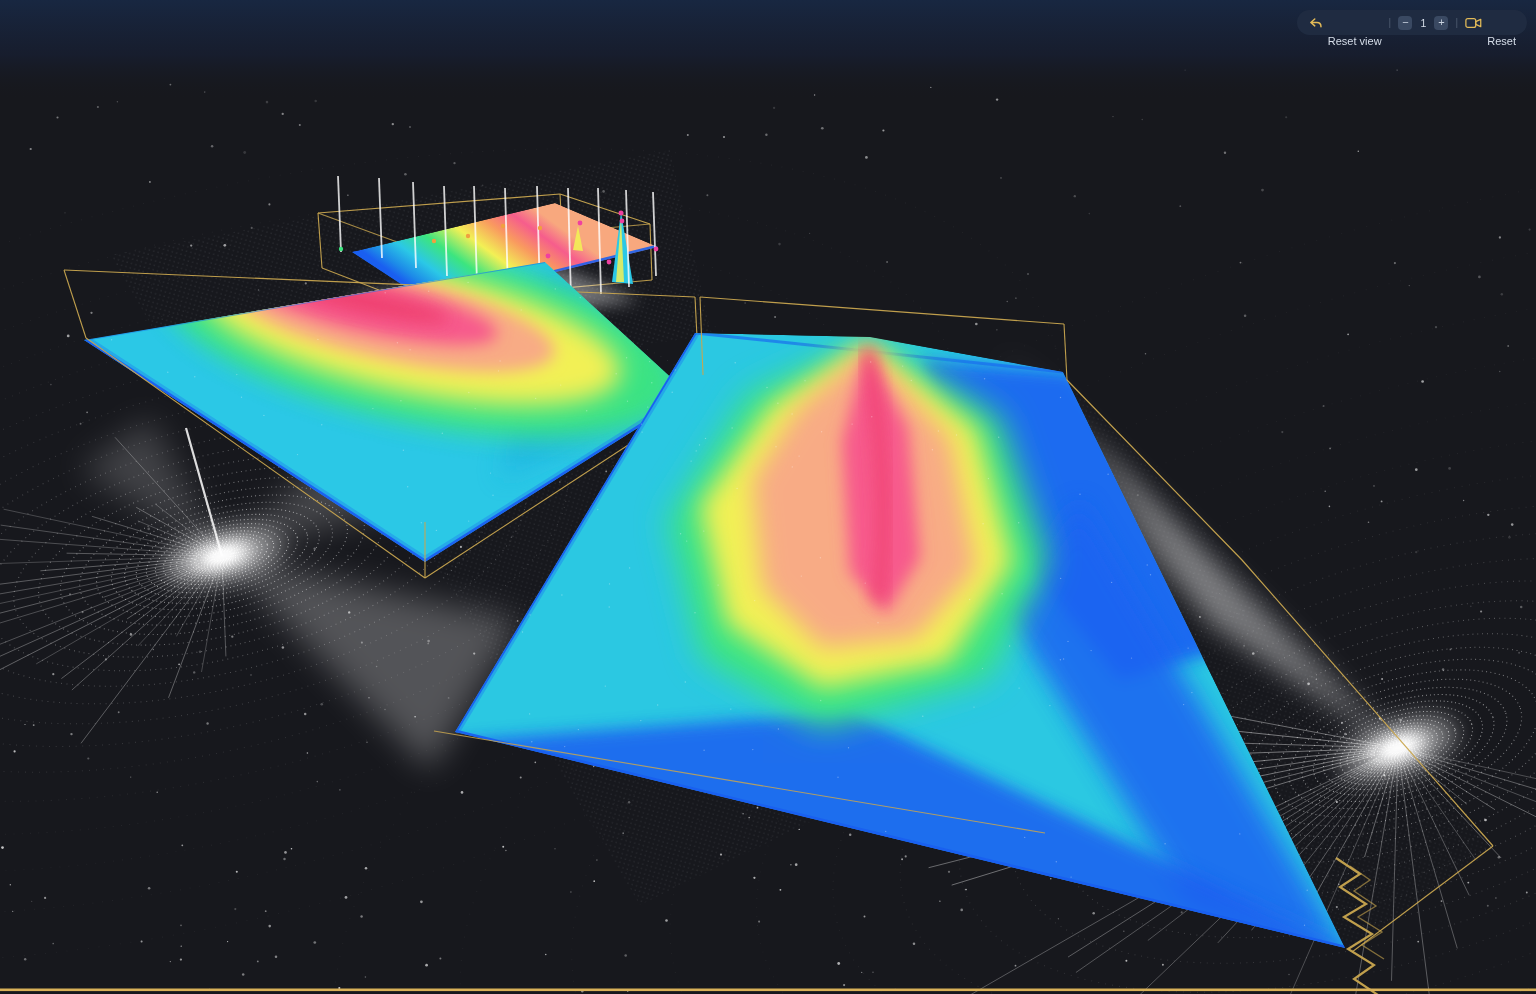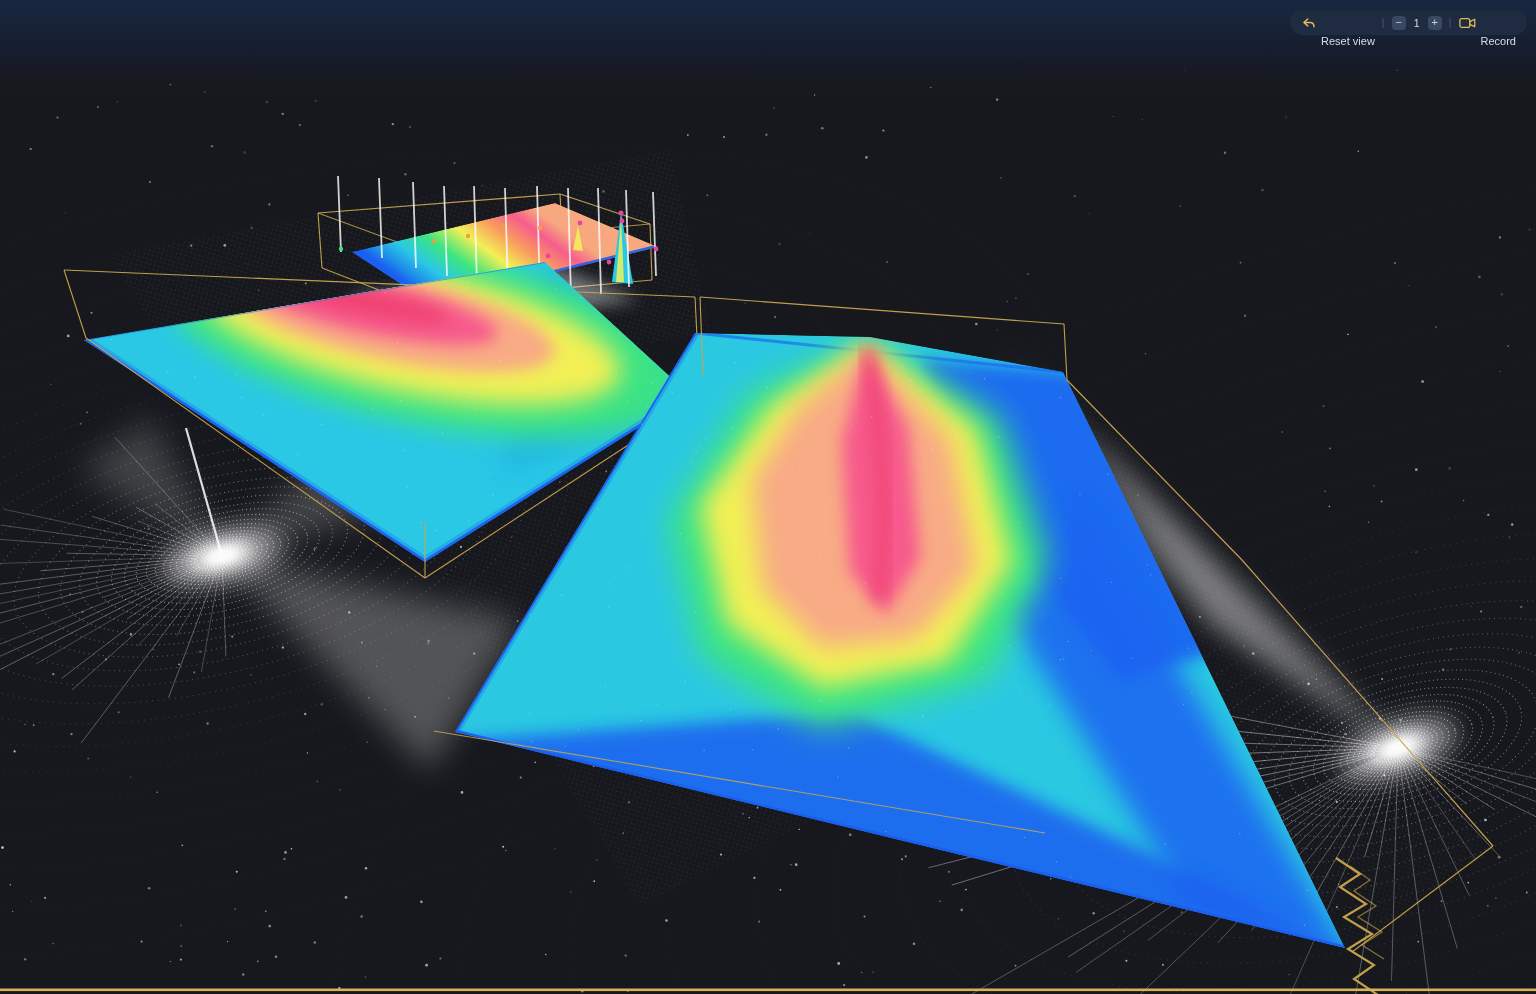--- a/index.html
+++ b/index.html
@@ -880,15 +880,15 @@
   <span class="sep" style="color: rgb(95, 107, 128);">|</span>
   <button class="sq-btn" style="color: rgb(201, 210, 223); background: rgb(58, 73, 98);">−</button>
   <span class="zoom-level">1</span>
   <button class="sq-btn" style="color: rgb(201, 210, 223); background: rgb(58, 73, 98);">+</button>
   <span class="sep" style="color: rgb(95, 107, 128);">|</span>
   <button style="color: rgb(214, 222, 233);">
     <svg width="17" height="12" viewBox="0 0 19 13">
       <rect x="1" y="1.5" width="11" height="10" rx="2.2" fill="none" stroke-width="1.4" class="gold-stroke" stroke="#e2ba58"></rect>
       <path d="M12 5 L17.6 2.4 V10.6 L12 8 Z" fill="none" stroke-width="1.4" stroke-linejoin="round" class="gold-stroke" stroke="#e2ba58"></path>
     </svg>
-    <span class="tb-label">Record</span>
+    <span class="tb-label">Reset</span>
   </button>
 </div>
 
 </body></html>

